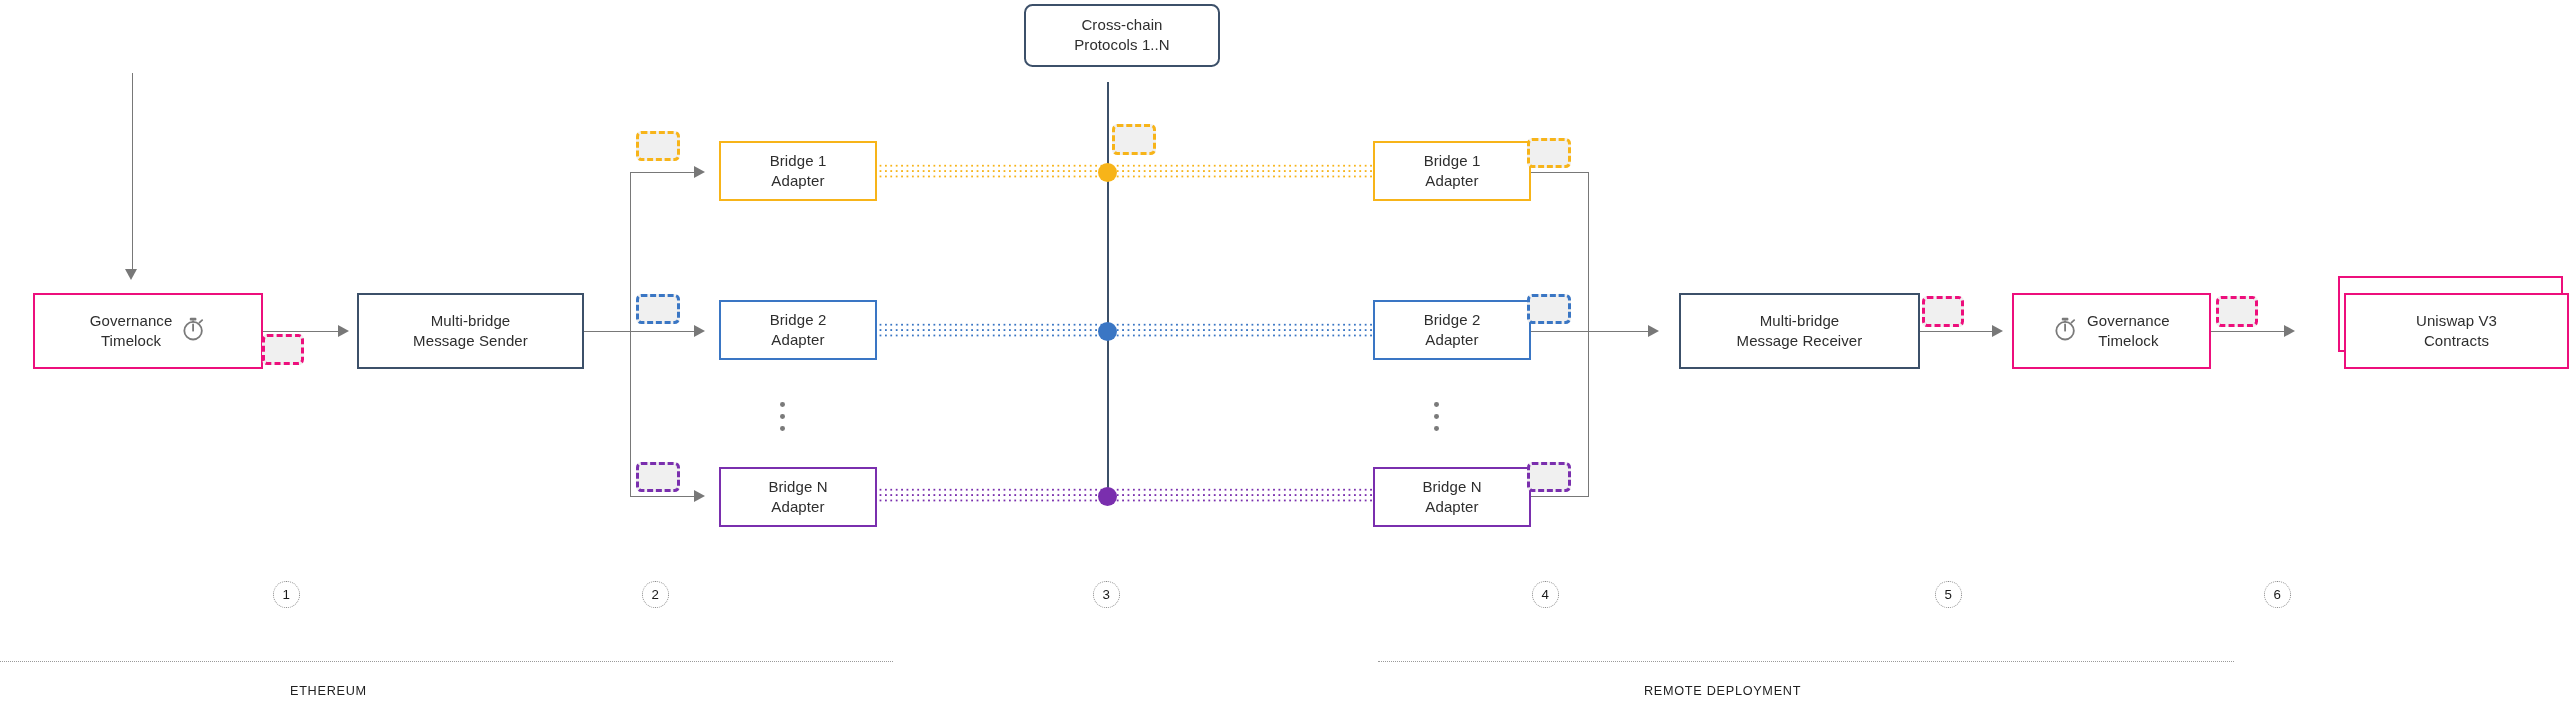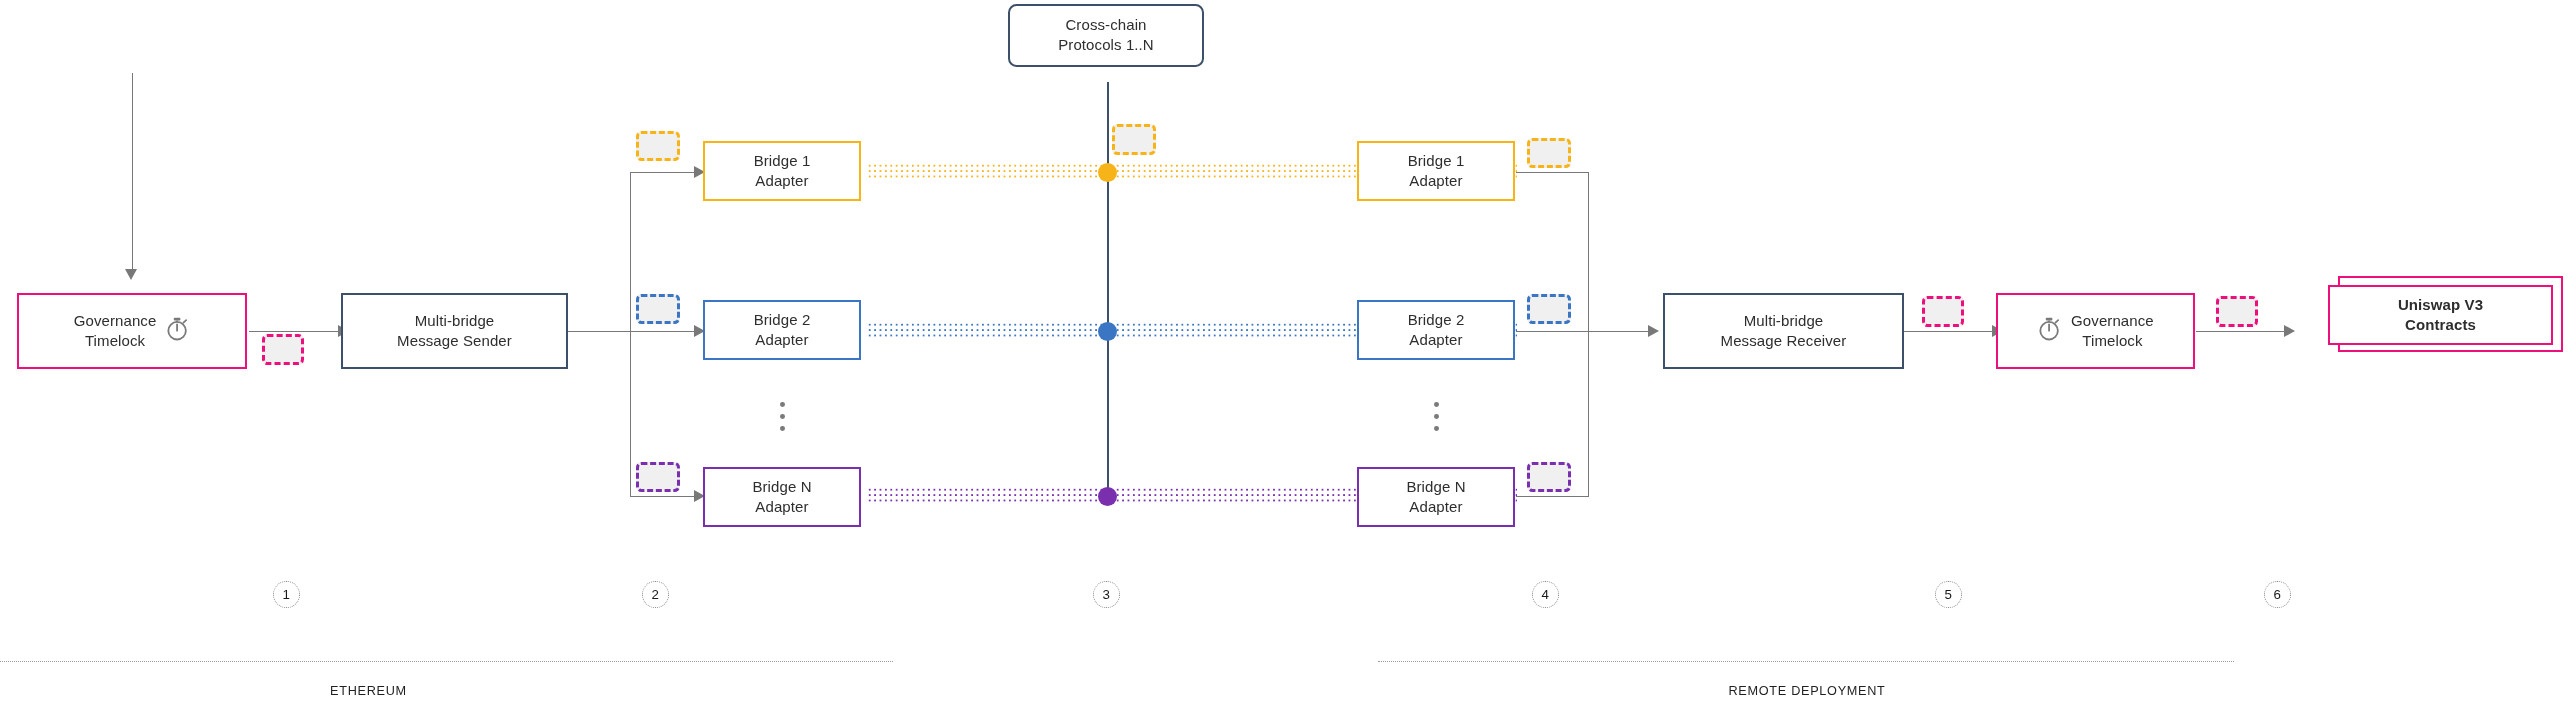--- a/index.html
+++ b/index.html
@@ -25,20 +25,21 @@
     box-sizing: border-box;
     background: #ffffff;
     display: flex;
     align-items: center;
     justify-content: center;
     text-align: center;
     line-height: 1.35;
     font-size: 15px;
     color: #2e2e2e;
     letter-spacing: 0.1px;
+    margin-left: 16px;
   }
   .node .lbl { white-space: pre-line; }
 
   .node.pink     { border: 2.4px solid #ED0F7C; }
   .node.navy     { border: 2.4px solid #3C5069; }
   .node.amber    { border: 2.4px solid #F7B419; }
   .node.blue     { border: 2.4px solid #3A76C4; }
   .node.purple   { border: 2.4px solid #7A2FAE; }
 
   .node.rounded  { border-radius: 8.5px; }
@@ -154,21 +155,20 @@
   .zone-rule {
     position: absolute;
     height: 0;
     border-top: 1.8px dotted #9a9a9a;
   }
   .zone-caption {
     position: absolute;
     font-size: 12.7px;
     letter-spacing: 0.7px;
     color: #1f1f1f;
-    text-align: center;
   }
 </style>
 </head>
 <body>
 
 <div id="canvas">
 
   <div class="vline" style="left:132px; top:73px; height:199px;"></div>
   <div class="arrow down" style="left:125px; top:269px;"></div>
 
@@ -301,21 +301,21 @@
         <line x1="20" y1="9" x2="20" y2="12" stroke="#7a7a7a" stroke-width="3"></line>
         <line x1="30.5" y1="12.5" x2="35" y2="8.5" stroke="#7a7a7a" stroke-width="3" stroke-linecap="round"></line>
       </svg>
     </span>
     <span class="lbl">Governance
 Timelock</span>
   </div>
   <div class="badge pink" style="left:2216px; top:296px; width:42px; height:31px;"></div>
 
   <div class="stack-back" style="left:2338px; top:276px; width:225px; height:76px;"></div>
-  <div class="node pink" style="left:2328px; top:285px; width:225px; height:60px;font-weight:bold;">
+  <div class="node pink" style="left:2328px; top:293px; width:225px; height:76px;">
     <span class="lbl">Uniswap V3
 Contracts</span>
   </div>
 
   <div class="step" style="left:273px; top:581px;">
     <span>1</span>
   </div>
   <div class="step" style="left:642px; top:581px;">
     <span>2</span>
   </div>

